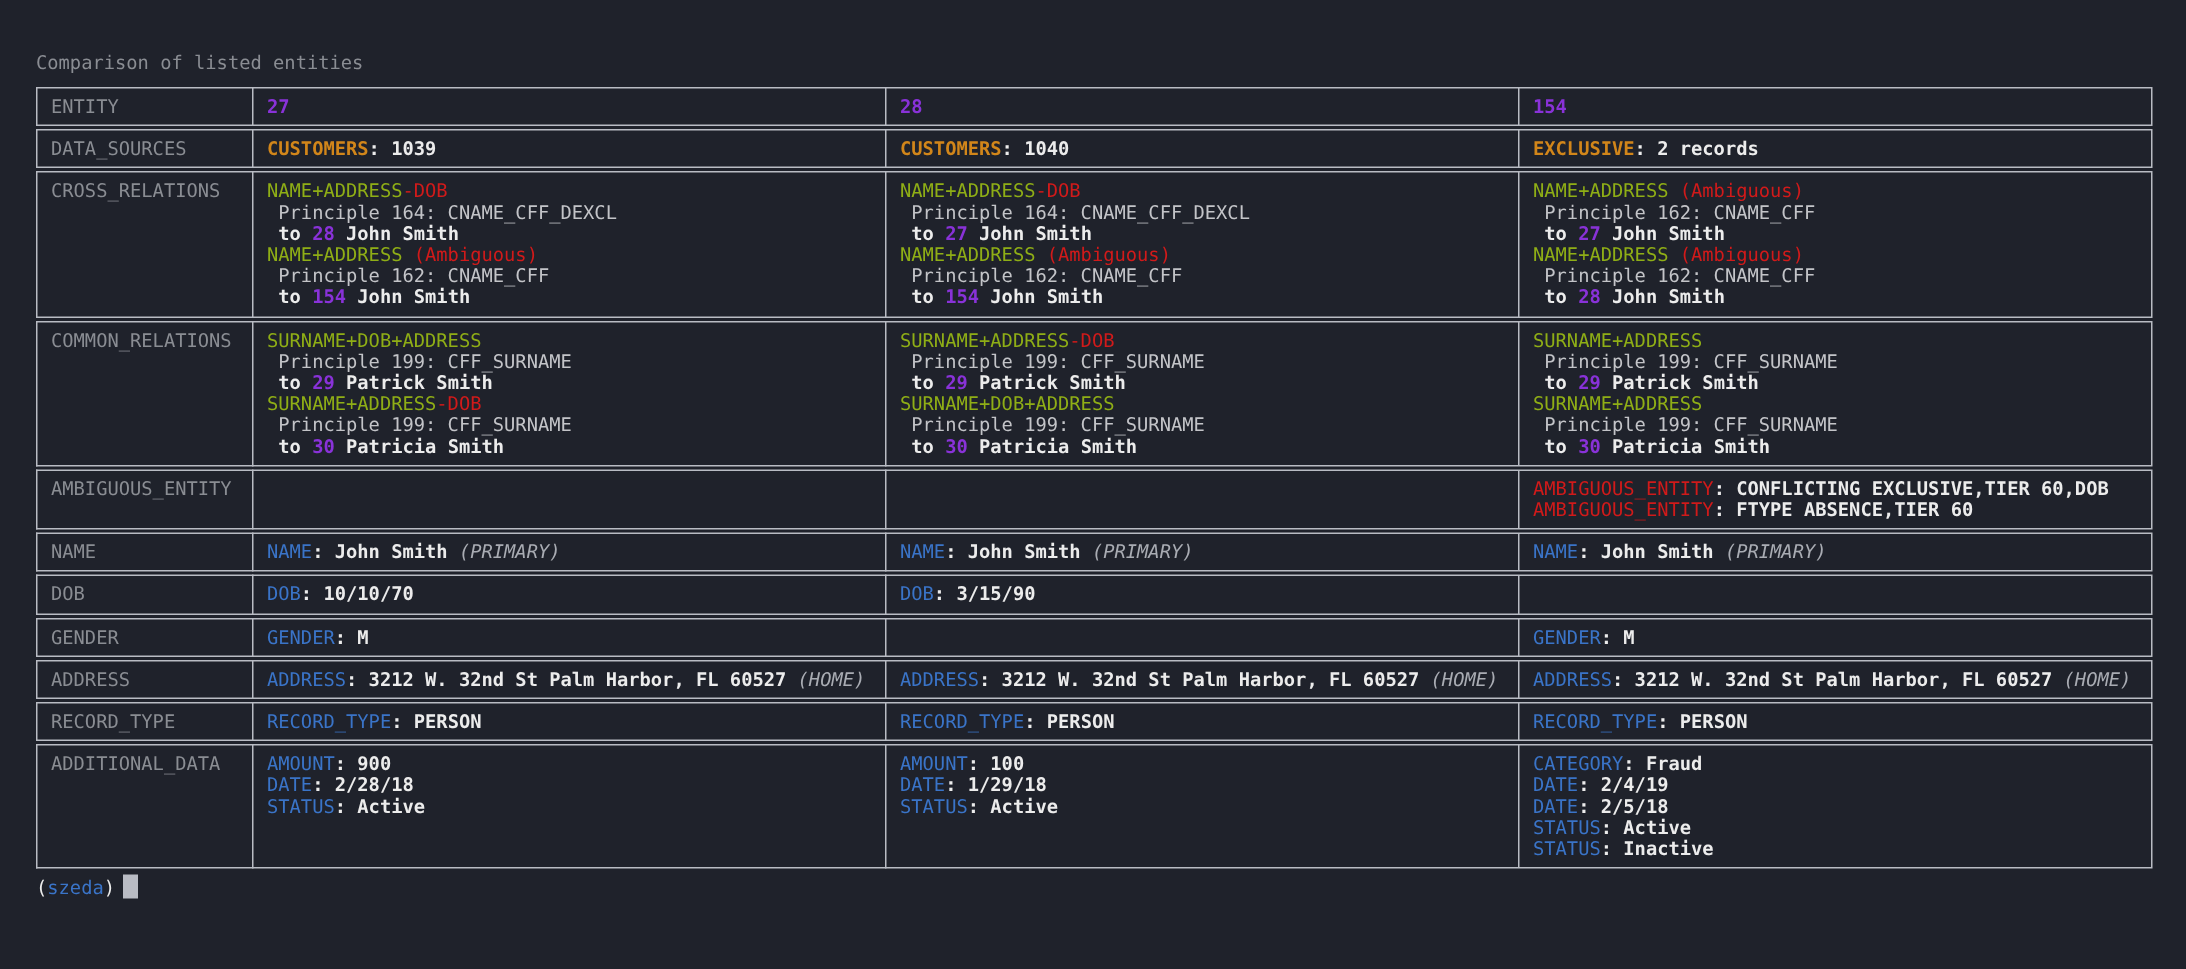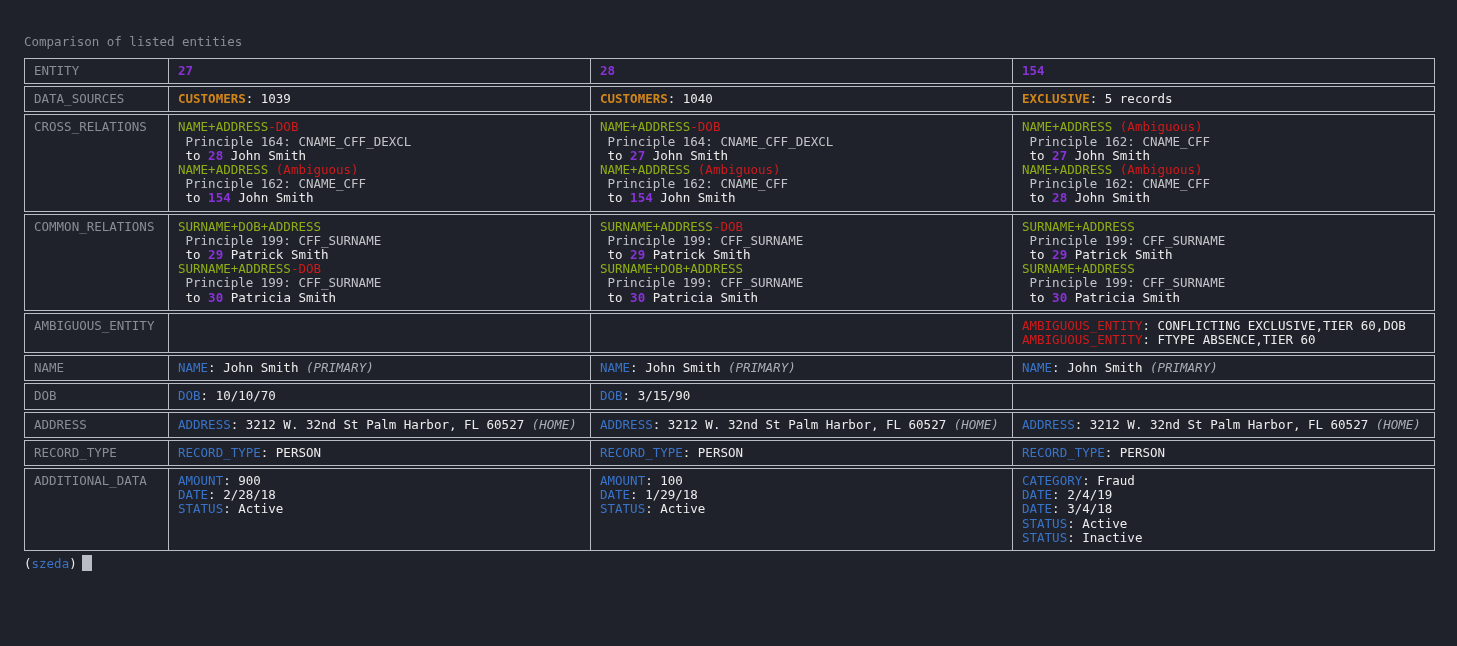--- a/index.html
+++ b/index.html
@@ -31,21 +31,21 @@
     vertical-align:top;padding:5px 9px;line-height:14.2px;
   }
   table.cmp td:last-child{border-right:1px solid var(--border);}
   td.lbl{color:var(--gray);}
   .ln{white-space:pre;}
   .tk-p{color:var(--purple);font-weight:bold;}
   .tk-o{color:var(--orange);font-weight:bold;}
   .tk-b{color:var(--blue);}
   .tk-g{color:var(--green);}
   .tk-r{color:var(--red);}
-  .tk-w{color:var(--white);font-weight:normal;}
+  .tk-w{color:var(--white);font-weight:bold;}
   .tk-d{color:var(--dim);}
   .tk-i{color:var(--italic);font-style:italic;}
   .bottom-prompt{margin-top:2px;font-weight:normal;line-height:17px;white-space:pre;}
   .cursor-block{
     display:inline-block;width:10px;height:16px;background:var(--cursor);
     vertical-align:text-bottom;margin-left:5px;
   }
 </style>
 </head>
 <body>
@@ -77,21 +77,21 @@
         </tr>
         <tr>
           <td class="lbl">DATA_SOURCES</td>
           <td class="val">
             <div class="ln"><span class="tk-o">CUSTOMERS</span><span class="tk-w">: 1039</span></div>
           </td>
           <td class="val">
             <div class="ln"><span class="tk-o">CUSTOMERS</span><span class="tk-w">: 1040</span></div>
           </td>
           <td class="val">
-            <div class="ln"><span class="tk-o">EXCLUSIVE</span><span class="tk-w">: 5 records</span></div>
+            <div class="ln"><span class="tk-o">EXCLUSIVE</span><span class="tk-w">: 2 records</span></div>
           </td>
         </tr>
         <tr>
           <td class="lbl">CROSS_RELATIONS</td>
           <td class="val">
             <div class="ln"><span class="tk-g">NAME+ADDRESS</span><span class="tk-r">-DOB</span></div>
             <div class="ln"><span class="tk-d"> Principle 164: CNAME_CFF_DEXCL</span></div>
             <div class="ln"><span class="tk-w"> to </span><span class="tk-p">28</span><span class="tk-w"> John Smith</span></div>
             <div class="ln"><span class="tk-g">NAME+ADDRESS</span><span class="tk-r"> (Ambiguous)</span></div>
             <div class="ln"><span class="tk-d"> Principle 162: CNAME_CFF</span></div>
@@ -166,20 +166,30 @@
           <td class="lbl">DOB</td>
           <td class="val">
             <div class="ln"><span class="tk-b">DOB</span><span class="tk-w">: 10/10/70</span></div>
           </td>
           <td class="val">
             <div class="ln"><span class="tk-b">DOB</span><span class="tk-w">: 3/15/90</span></div>
           </td>
           <td class="val"></td>
         </tr>
         <tr>
+          <td class="lbl">GENDER</td>
+          <td class="val">
+            <div class="ln"><span class="tk-b">GENDER</span><span class="tk-w">: M</span></div>
+          </td>
+          <td class="val"></td>
+          <td class="val">
+            <div class="ln"><span class="tk-b">GENDER</span><span class="tk-w">: M</span></div>
+          </td>
+        </tr>
+        <tr>
           <td class="lbl">ADDRESS</td>
           <td class="val">
             <div class="ln"><span class="tk-b">ADDRESS</span><span class="tk-w">: 3212 W. 32nd St Palm Harbor, FL 60527 </span><span class="tk-i">(HOME)</span></div>
           </td>
           <td class="val">
             <div class="ln"><span class="tk-b">ADDRESS</span><span class="tk-w">: 3212 W. 32nd St Palm Harbor, FL 60527 </span><span class="tk-i">(HOME)</span></div>
           </td>
           <td class="val">
             <div class="ln"><span class="tk-b">ADDRESS</span><span class="tk-w">: 3212 W. 32nd St Palm Harbor, FL 60527 </span><span class="tk-i">(HOME)</span></div>
           </td>
@@ -204,21 +214,21 @@
             <div class="ln"><span class="tk-b">STATUS</span><span class="tk-w">: Active</span></div>
           </td>
           <td class="val">
             <div class="ln"><span class="tk-b">AMOUNT</span><span class="tk-w">: 100</span></div>
             <div class="ln"><span class="tk-b">DATE</span><span class="tk-w">: 1/29/18</span></div>
             <div class="ln"><span class="tk-b">STATUS</span><span class="tk-w">: Active</span></div>
           </td>
           <td class="val">
             <div class="ln"><span class="tk-b">CATEGORY</span><span class="tk-w">: Fraud</span></div>
             <div class="ln"><span class="tk-b">DATE</span><span class="tk-w">: 2/4/19</span></div>
-            <div class="ln"><span class="tk-b">DATE</span><span class="tk-w">: 3/4/18</span></div>
+            <div class="ln"><span class="tk-b">DATE</span><span class="tk-w">: 2/5/18</span></div>
             <div class="ln"><span class="tk-b">STATUS</span><span class="tk-w">: Active</span></div>
             <div class="ln"><span class="tk-b">STATUS</span><span class="tk-w">: Inactive</span></div>
           </td>
         </tr>
       </tbody>
   </table>
 
   <div class="bottom-prompt"><span class="prompt-paren">(</span><span class="prompt-label">szeda</span><span class="prompt-paren">)</span><span class="cursor-block"></span></div>
 
 </div>

